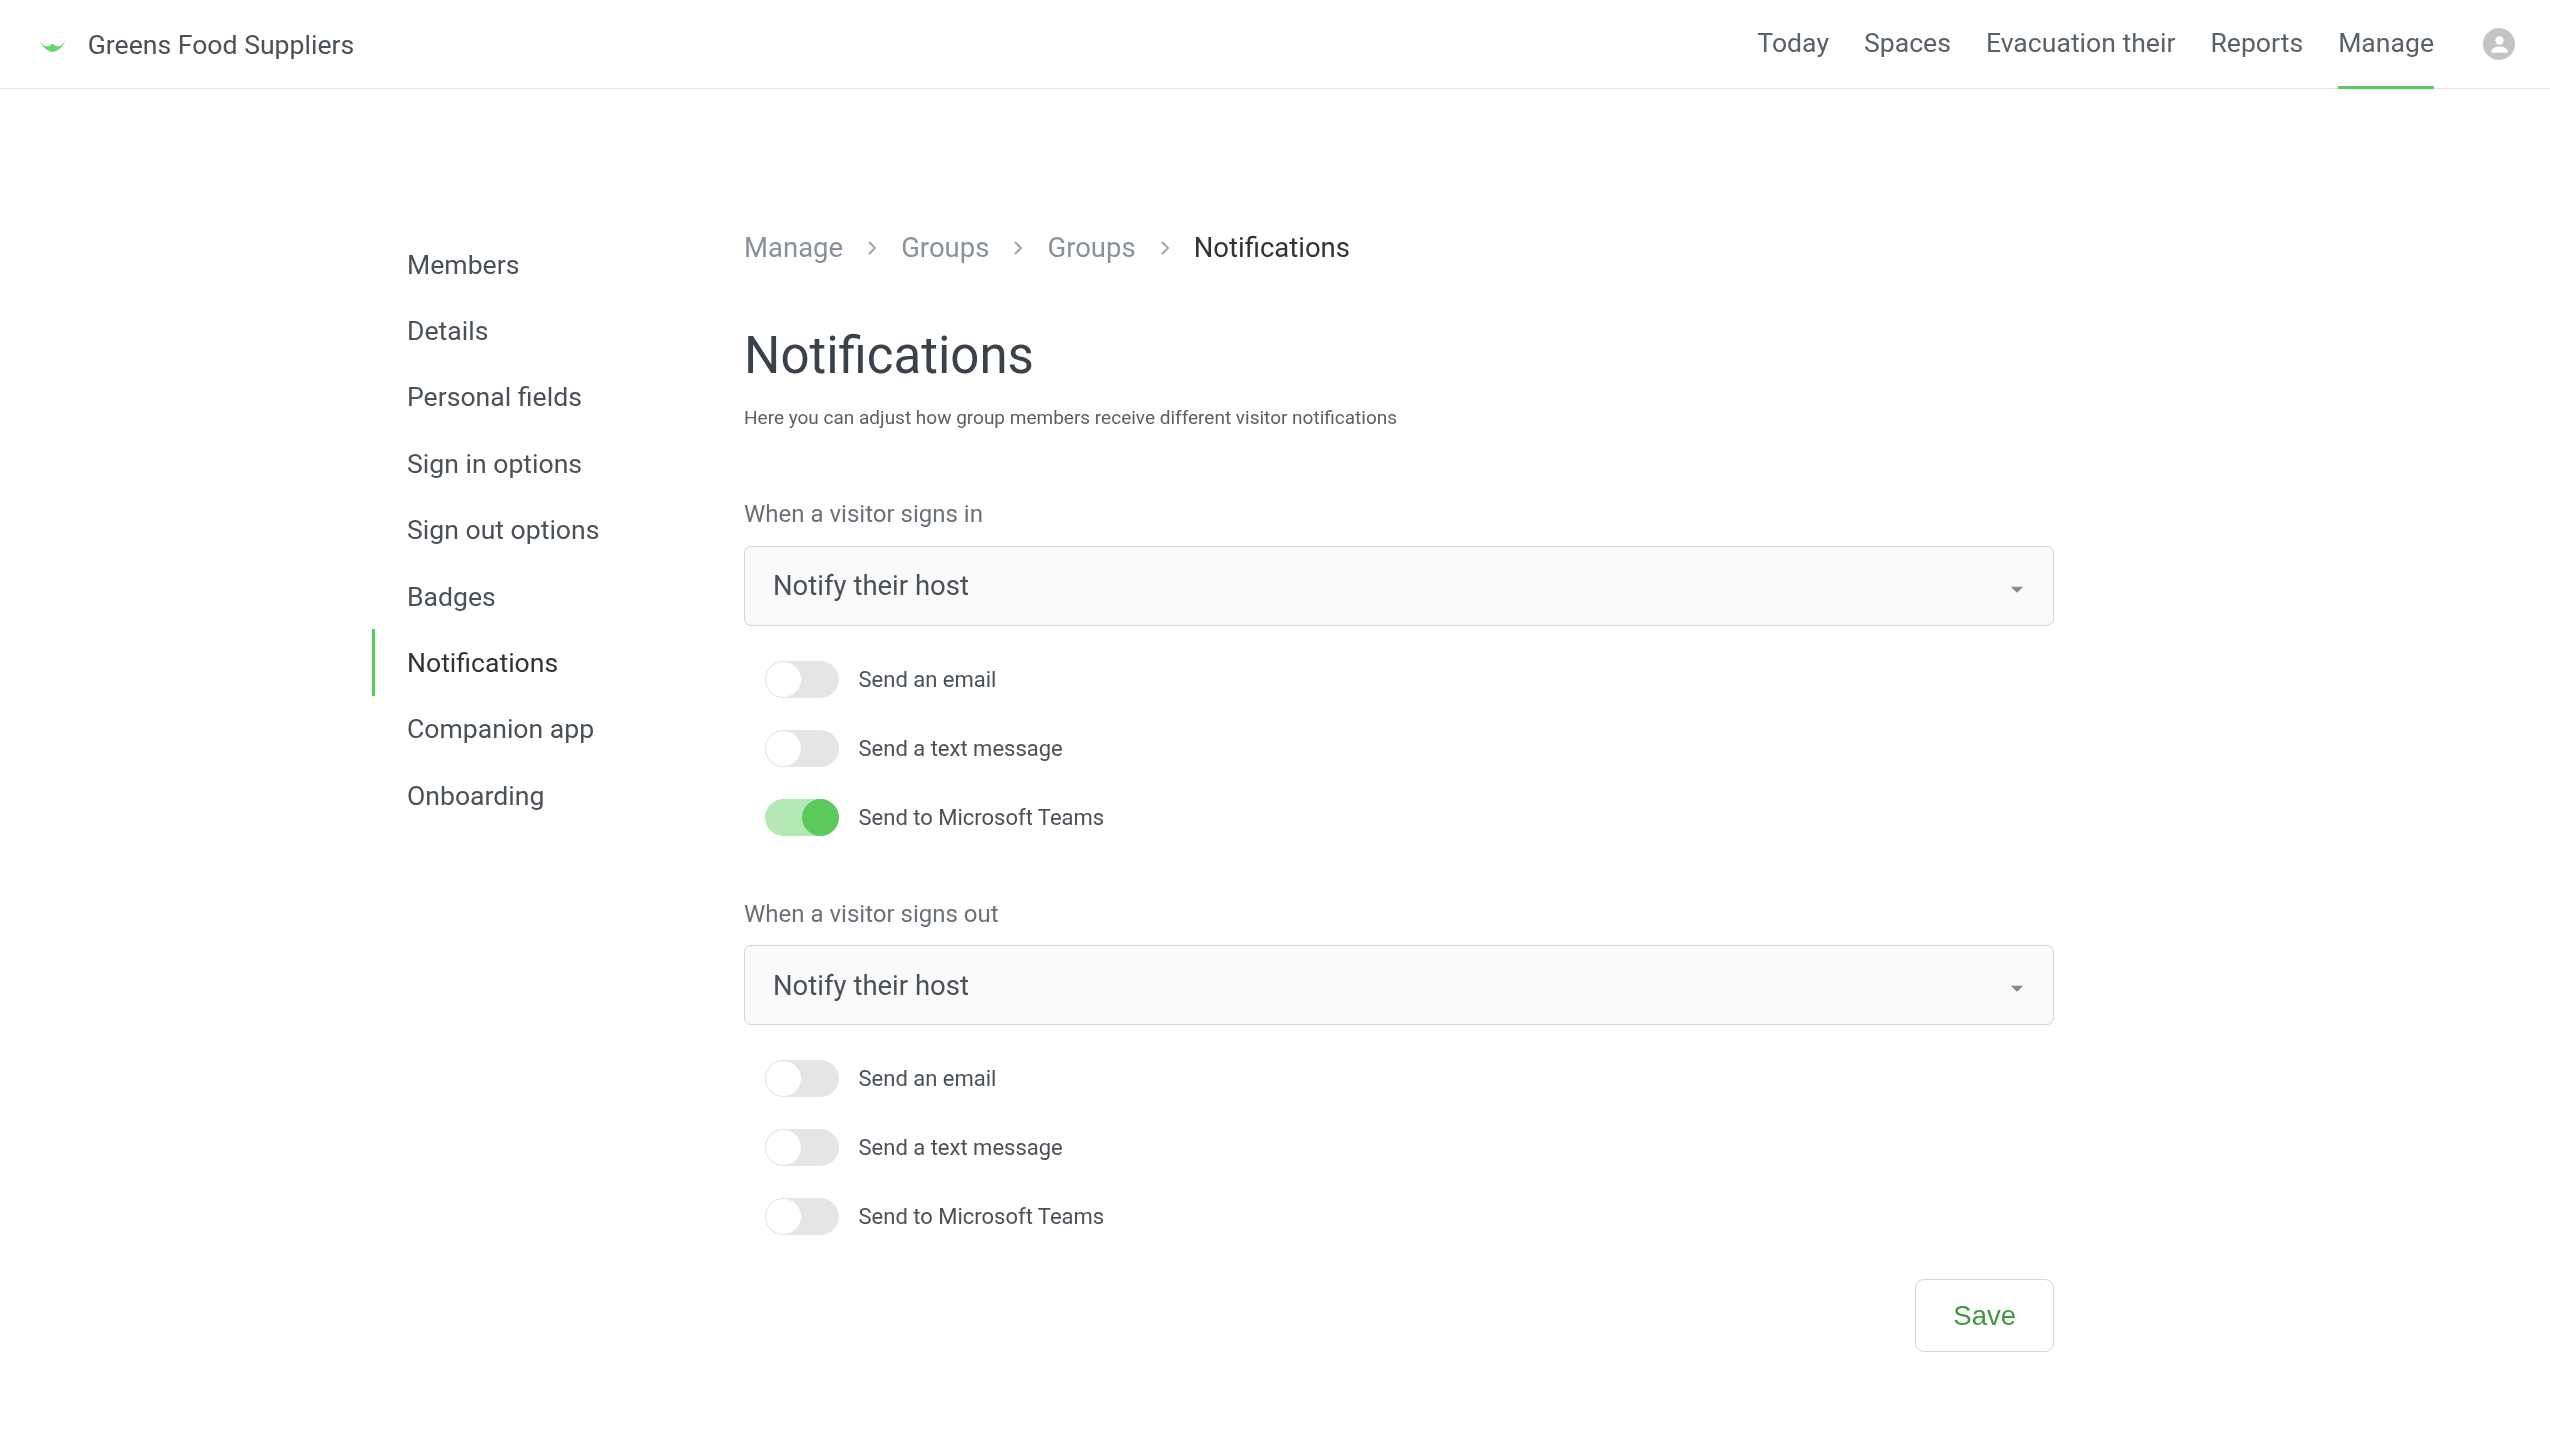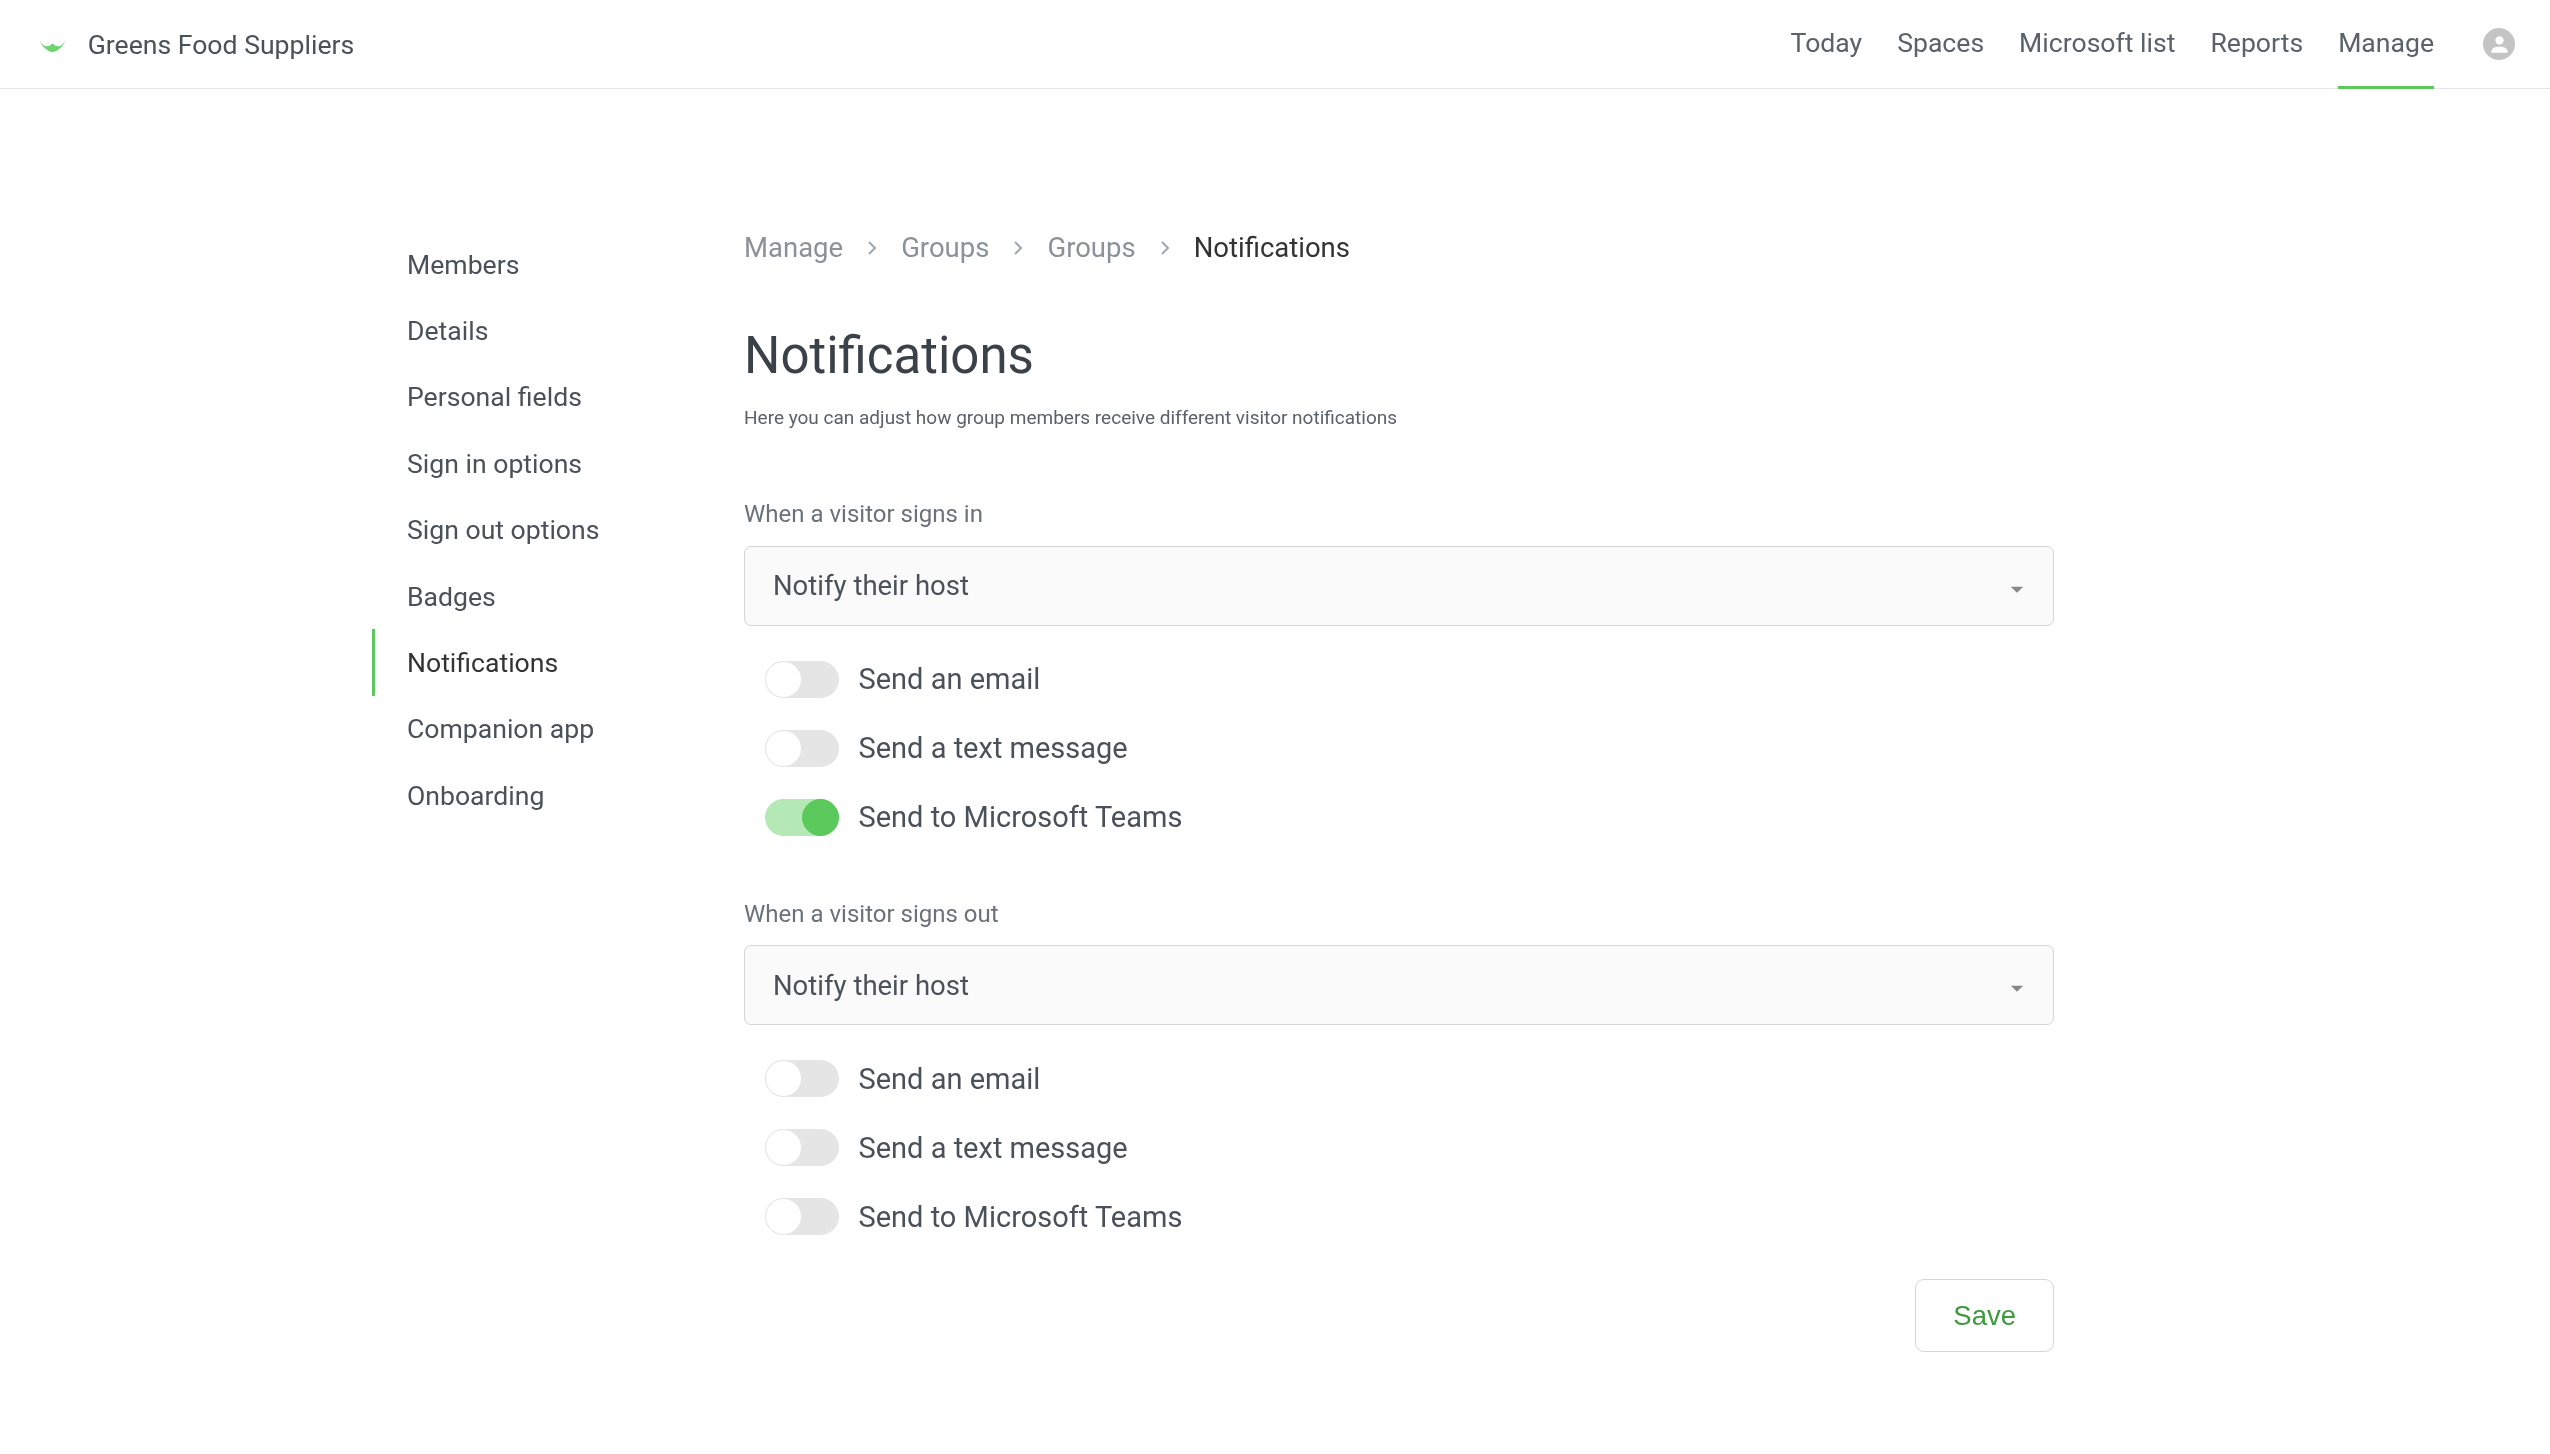--- a/index.html
+++ b/index.html
@@ -200,21 +200,21 @@
     }
     .toggle.on {
       background: #b4e8b4;
     }
     .toggle.on .toggle-knob {
       left: 37px;
       background: #5cc95c;
       border-color: #5cc95c;
     }
     .toggle-label {
-      font-size: 29px;
+      font-size: 22px;
       color: #4a5158;
       text-align: right;
     }
     
     .section-gap {
       margin-top: 64px;
     }
     
     .save-row {
       display: flex;
@@ -240,21 +240,21 @@
     <div class="logo-icon">
       <svg viewBox="0 0 40 30" width="35" height="26.6">
         <path d="M 5 10 Q 12 22 20 14 Q 28 22 35 10 Q 30 22 20 24 Q 10 22 5 10 Z" fill="#6dd56d"></path>
       </svg>
     </div>
     <span class="company-name">Greens Food Suppliers</span>
   </div>
   <div class="nav">
     <div class="nav-item">Today</div>
     <div class="nav-item">Spaces</div>
-    <div class="nav-item">Microsoft list</div>
+    <div class="nav-item">Evacuation their</div>
     <div class="nav-item">Reports</div>
     <div class="nav-item active">Manage</div>
     <div class="avatar">
       <svg viewBox="0 0 24 24">
           <circle cx="12" cy="8" r="4"></circle>
           <path d="M4 20 Q4 14 12 14 Q20 14 20 20 Z"></path>
         </svg>
     </div>
   </div>
 </div>

